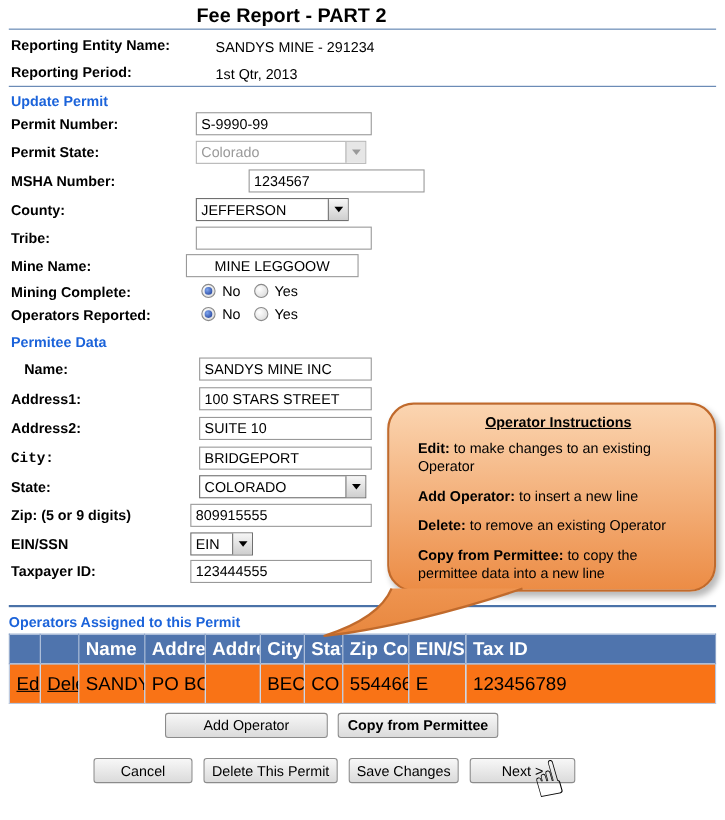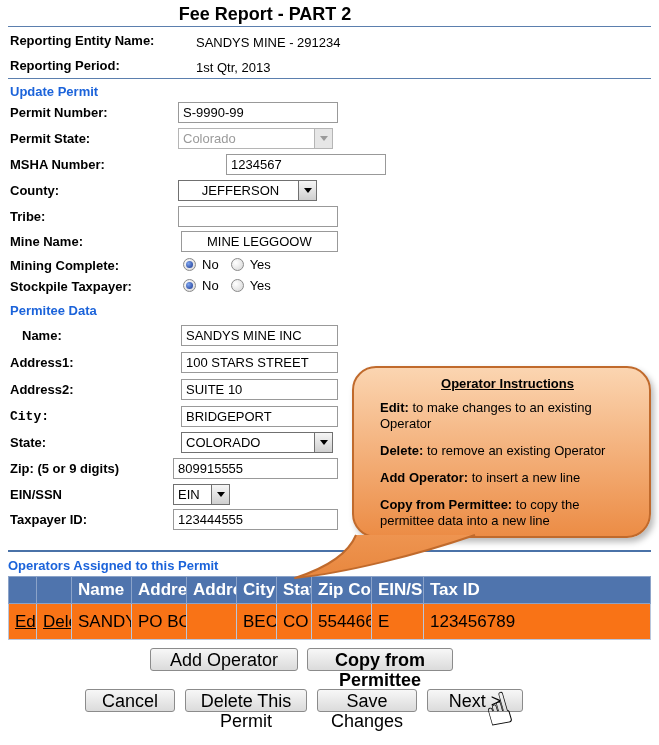--- a/index.html
+++ b/index.html
@@ -40,21 +40,21 @@
   .tail{position:absolute;left:285px;top:533px;}
   .optable{position:absolute;left:8px;top:576px;width:643px;border-collapse:collapse;
          table-layout:fixed;font-size:17px;border:1px solid #6b82a8;}
   .optable th{background:#4f74ad;color:#fff;font-weight:bold;text-align:left;
          padding:3px 6px;border:1px solid #8ba3c9;height:17px;overflow:hidden;white-space:nowrap;}
   .optable td{background:#f97316;padding:0 6px;border:1px solid #b9c6dc;height:35px;
          overflow:hidden;white-space:nowrap;}
   .tlink{color:#000;text-decoration:underline;cursor:pointer;}
   .btn{position:absolute;box-sizing:border-box;height:23px;background:linear-gradient(#f7f7f7,#dbdbdb);
        border:1px solid #8b8b8b;border-radius:3px;font-family:"Liberation Sans",sans-serif;
-       font-size:18px;color:#000;text-align:center;line-height:20px;cursor:pointer;}
+       font-size:13px;color:#000;text-align:center;line-height:20px;cursor:pointer;}
   .hand{position:absolute;left:485px;top:688px;font-family:"DejaVu Sans",sans-serif;
         font-size:44px;line-height:44px;color:#000;transform:rotate(-16deg);z-index:10;}
 </style>
 </head>
 <body>
 
 <div class="page">
 
   <div class="abs title">Fee Report - PART 2</div>
   <div class="abs rule" style="top:26px;"></div>
@@ -75,44 +75,44 @@
     <span class="sel-txt">Colorado</span>
     <span class="sel-btn">
         <span class="tri"></span>
       </span>
   </div>
 
   <div class="abs lab" style="left:10px;top:157px;">MSHA Number:</div>
   <input class="tin" style="left: 178px; top: 154px; width: 160px; margin-left: 48px;" value="1234567">
 
   <div class="abs lab" style="left:10px;top:183px;">County:</div>
-  <div class="sel" style="left:178px;top:180px;width:139px;text-align:center;">
+  <div class="sel" style="left:178px;top:180px;width:139px;">
     <span class="sel-txt">JEFFERSON</span>
     <span class="sel-btn">
         <span class="tri"></span>
       </span>
   </div>
 
   <div class="abs lab" style="left:10px;top:209px;">Tribe:</div>
   <input class="tin" style="left: 178px; top: 206px; width: 160px;" value="">
 
   <div class="abs lab" style="left:10px;top:234px;">Mine Name:</div>
-  <input class="tin" style="left: 181px; top: 231px; width: 157px; padding-left: 25px;" value="MINE LEGGOOW">
+  <input class="tin" style="left: 169px; top: 231px; width: 157px; padding-left: 25px;" value="MINE LEGGOOW">
 
   <div class="abs lab" style="left:10px;top:258px;">Mining Complete:</div>
   <div class="abs radiogrp" style="left:183px;top:257px;">
     <span class="radio checked">
         <span class="dot"></span>
       </span>
     <span class="rlabel">No</span>
     <span class="radio"></span>
     <span class="rlabel">Yes</span>
   </div>
 
-  <div class="abs lab" style="left:10px;top:279px;">Stockpile Taxpayer:</div>
+  <div class="abs lab" style="left:10px;top:279px;">Operators Reported:</div>
   <div class="abs radiogrp" style="left:183px;top:278px;">
     <span class="radio checked">
         <span class="dot"></span>
       </span>
     <span class="rlabel">No</span>
     <span class="radio"></span>
     <span class="rlabel">Yes</span>
   </div>
 
   <div class="abs heading" style="left:10px;top:303px;">Permitee Data</div>
@@ -193,22 +193,22 @@
         <td>554466</td>
         <td>E</td>
         <td>123456789</td>
       </tr>
     </tbody>
   </table>
 
   <div class="callout">
     <div class="callout-title">Operator Instructions</div>
     <p><b>Edit:</b><span> to make changes to an existing Operator</span></p>
+    <p><b>Add Operator:</b><span> to insert a new line</span></p>
     <p><b>Delete:</b><span> to remove an existing Operator</span></p>
-    <p><b>Add Operator:</b><span> to insert a new line</span></p>
     <p><b>Copy from Permittee:</b><span> to copy the permittee data into a new line</span></p>
   </div>
   <svg class="tail" width="195" height="48" viewBox="0 0 195 48">
     <defs>
       <linearGradient id="tg" x1="0" y1="0" x2="0" y2="1">
         <stop offset="0" stop-color="#ee9450"></stop>
           <stop offset="1" stop-color="#e8873e"></stop>
       </linearGradient>
     </defs>
     <path d="M 190 2 C 132 22 60 40 10 45 C 44 34 64 19 71 2" fill="url(#tg)" stroke="#c06a2c" stroke-width="2" stroke-linejoin="round"></path>

